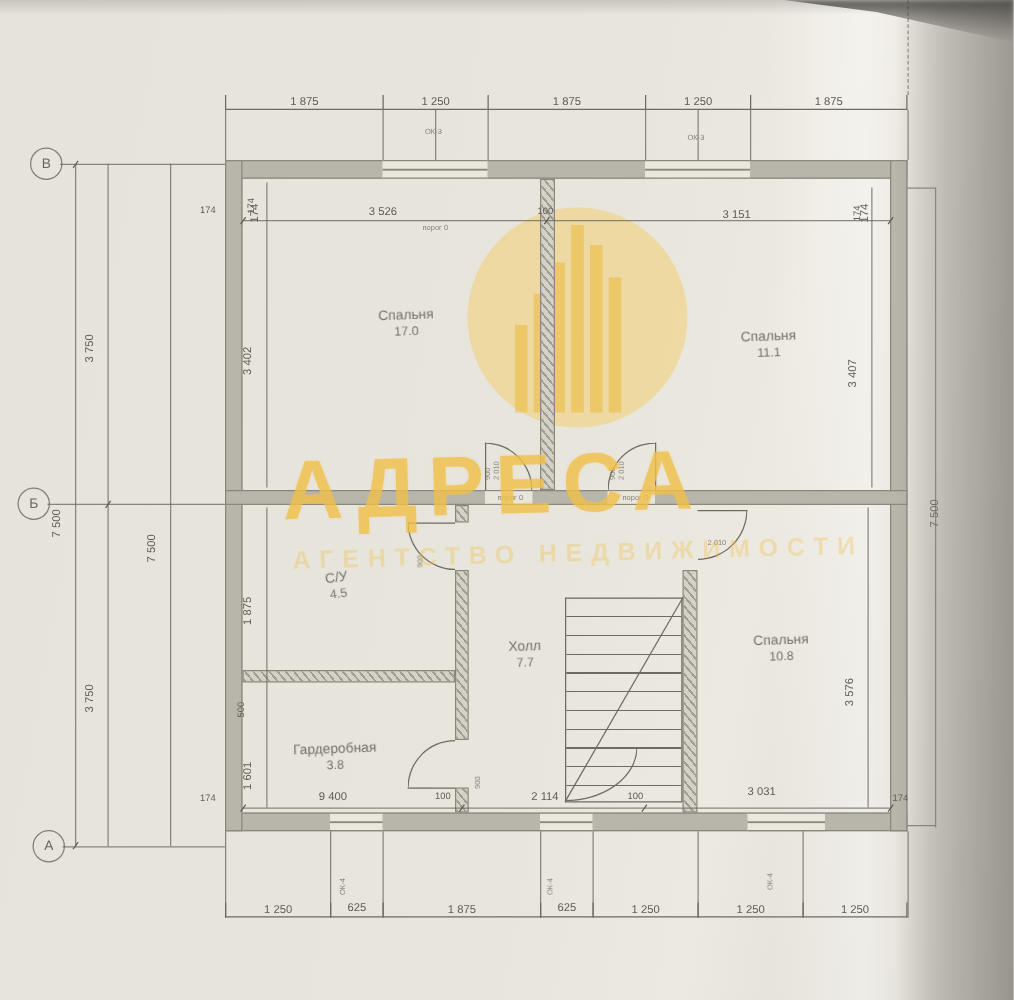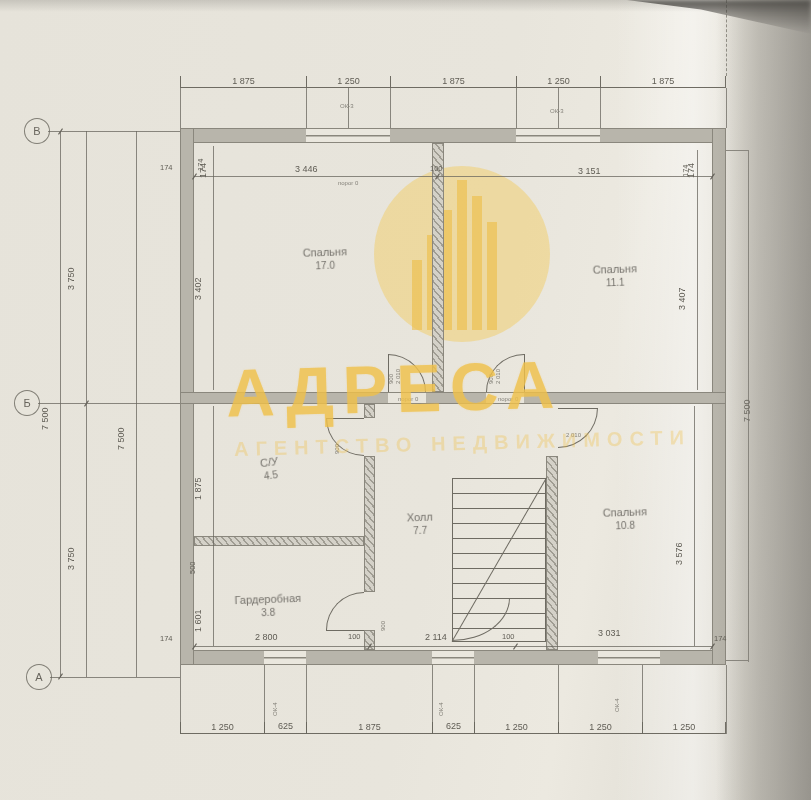--- a/index.html
+++ b/index.html
@@ -167,31 +167,31 @@
 <div class="vline" style="left:348px;top:88px;height:40px;"></div>
 <div class="vline" style="left:516px;top:88px;height:40px;"></div>
 <div class="vline" style="left:558px;top:88px;height:40px;"></div>
 <div class="vline" style="left:600px;top:88px;height:40px;"></div>
 <div class="vline" style="left:726px;top:88px;height:40px;"></div>
 <div class="vdash" style="left:726px;top:0px;height:76px;"></div>
 
 <div class="hline" style="left:194px;top:176px;width:518px;"></div>
 <div class="dimtxt rot" style="left:208px;top:168px;">174</div>
 <div class="dimtxt" style="left:160px;top:163px;font-size:7.5px;">174</div>
-<div class="dimtxt" style="left:295px;top:164px;">3 446</div>
+<div class="dimtxt" style="left:295px;top:164px;">3 526</div>
 <div class="dimtxt" style="left:430px;top:164px;font-size:7.5px;">100</div>
 <div class="dimtxt" style="left:578px;top:166px;">3 151</div>
 <div class="dimtxt rot" style="left:696px;top:168px;">174</div>
 <div class="tick" style="left:191px;top:176px;"></div>
 <div class="tick" style="left:434px;top:176px;"></div>
 <div class="tick" style="left:709px;top:176px;"></div>
 
 <div class="hline" style="left:194px;top:646px;width:518px;"></div>
 <div class="dimtxt" style="left:160px;top:634px;font-size:7.5px;">174</div>
-<div class="dimtxt" style="left:255px;top:632px;">2 800</div>
+<div class="dimtxt" style="left:255px;top:632px;">9 400</div>
 <div class="dimtxt" style="left:348px;top:632px;font-size:7.5px;">100</div>
 <div class="dimtxt" style="left:425px;top:632px;">2 114</div>
 <div class="dimtxt" style="left:502px;top:632px;font-size:7.5px;">100</div>
 <div class="dimtxt" style="left:598px;top:628px;">3 031</div>
 <div class="dimtxt" style="left:714px;top:634px;font-size:7.5px;">174</div>
 <div class="tick" style="left:191px;top:646px;"></div>
 <div class="tick" style="left:366px;top:646px;"></div>
 <div class="tick" style="left:512px;top:646px;"></div>
 <div class="tick" style="left:709px;top:646px;"></div>
 

